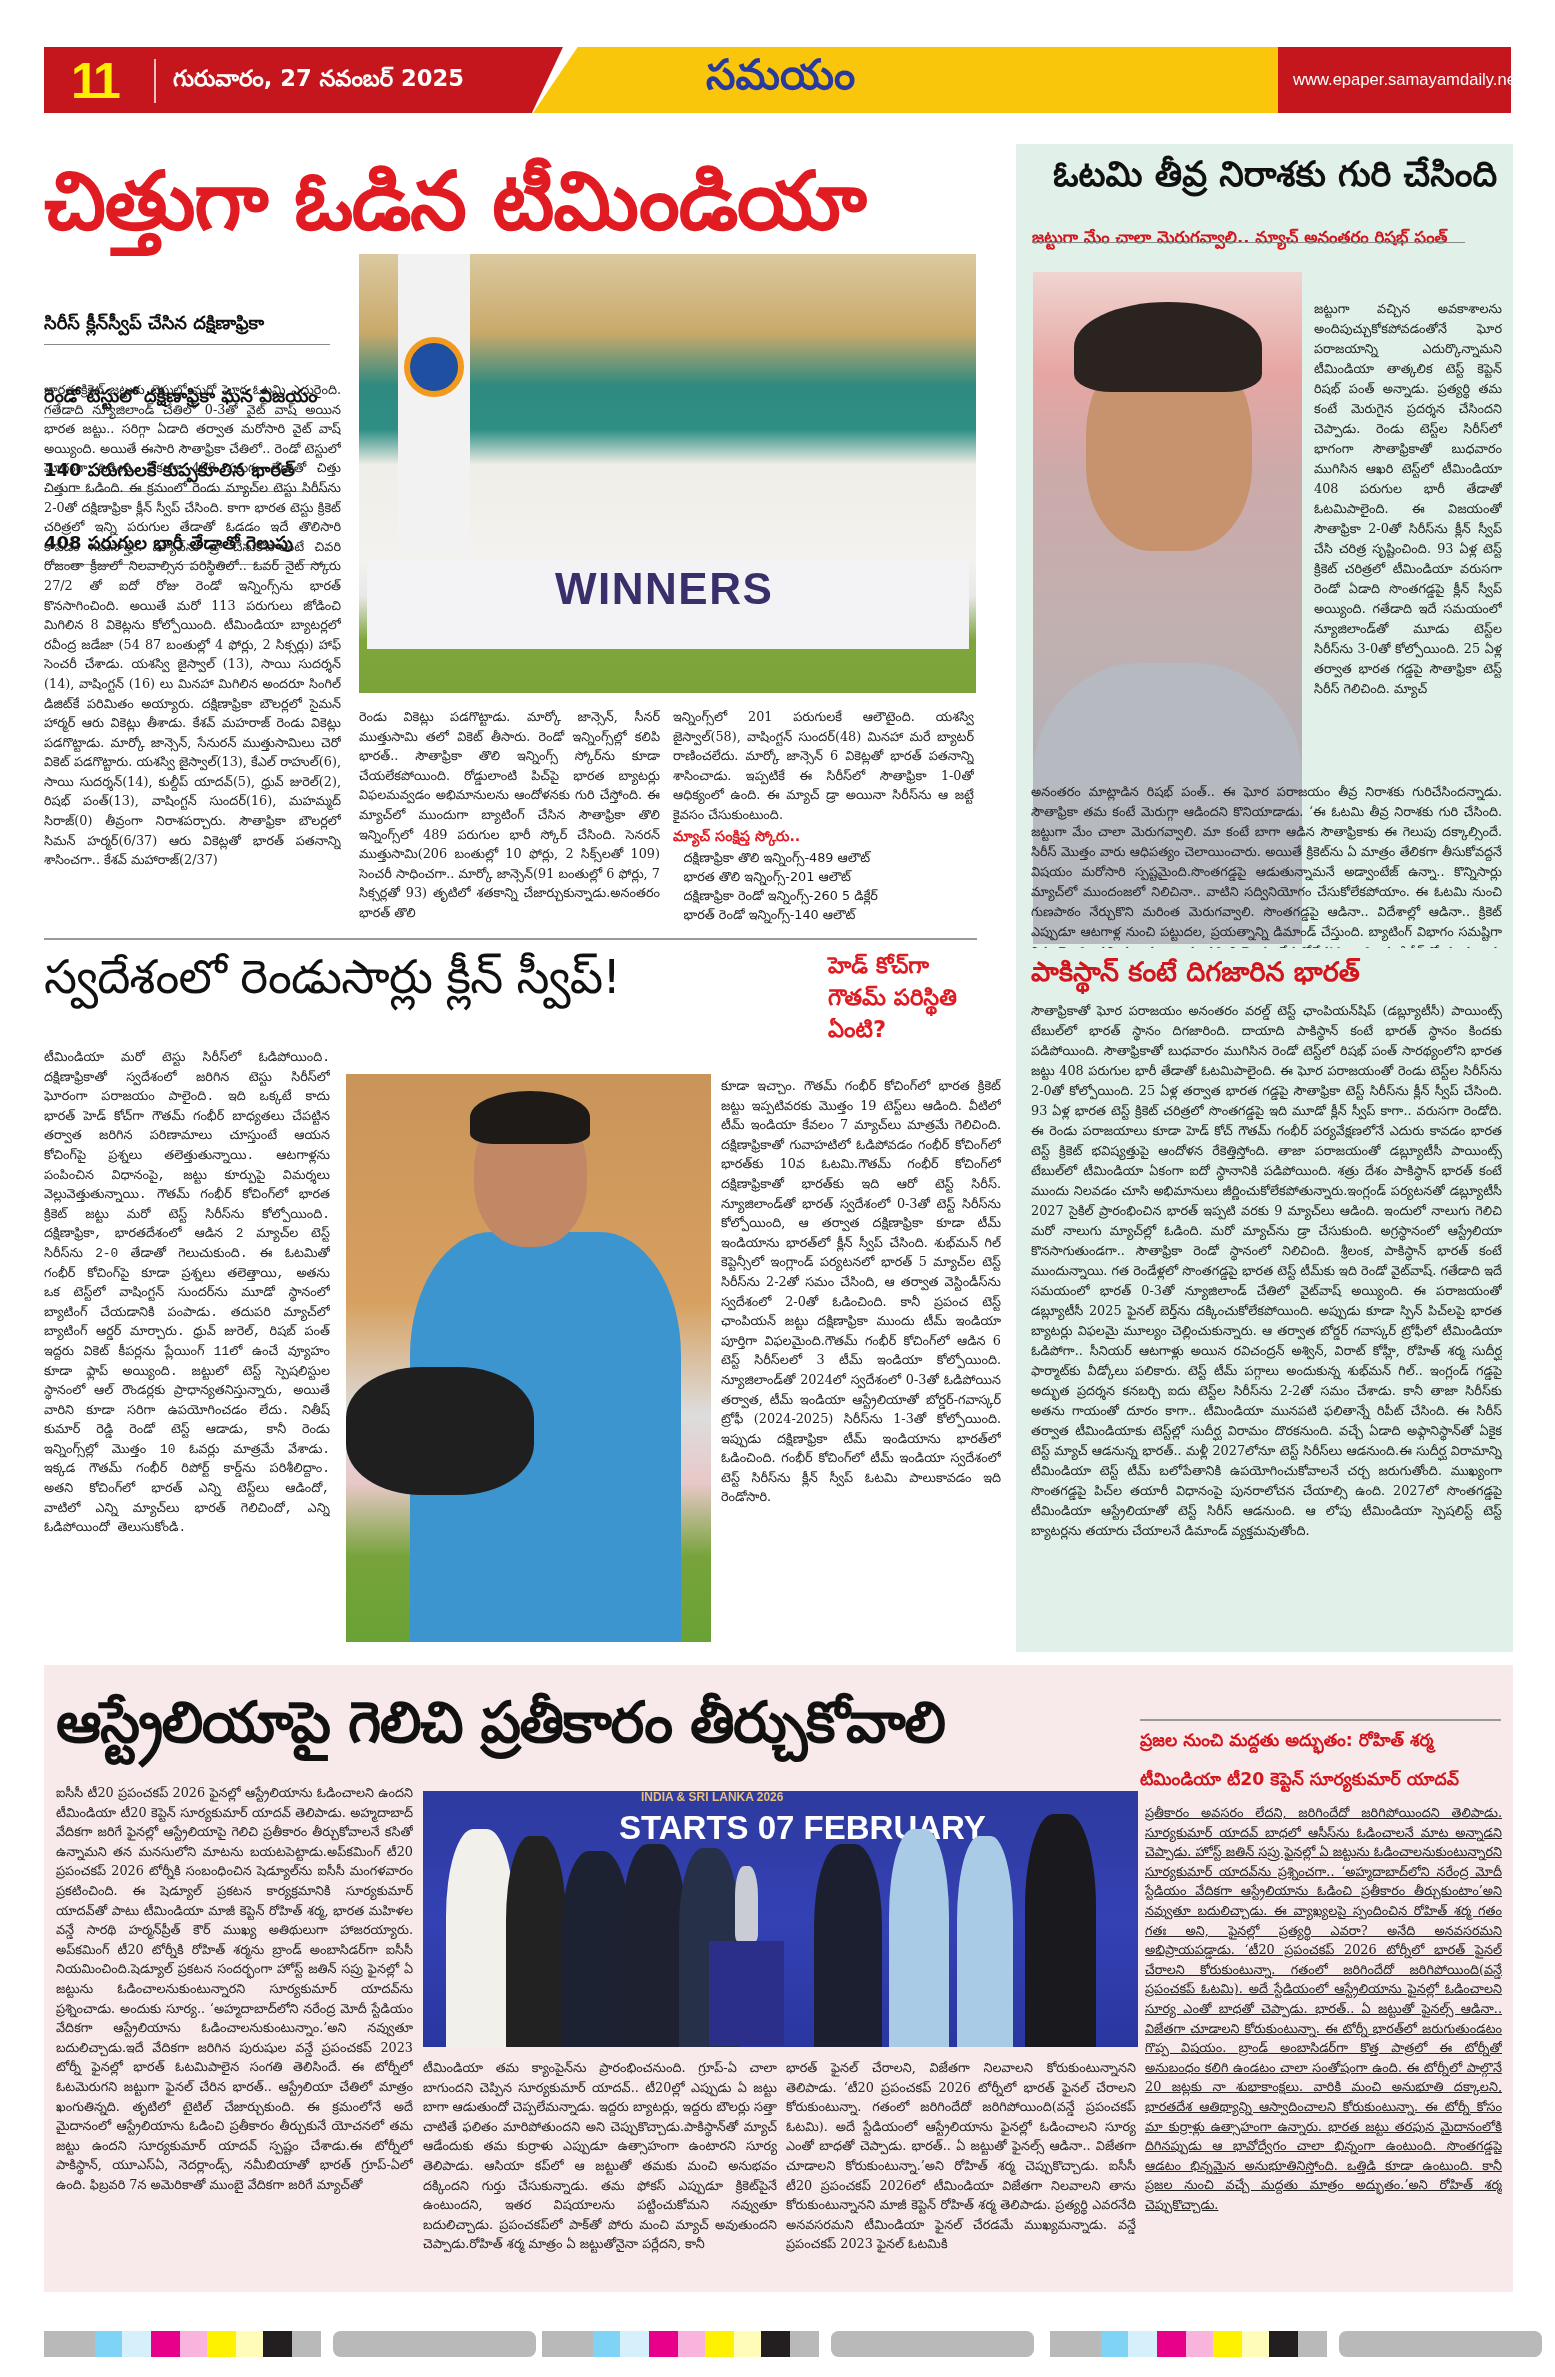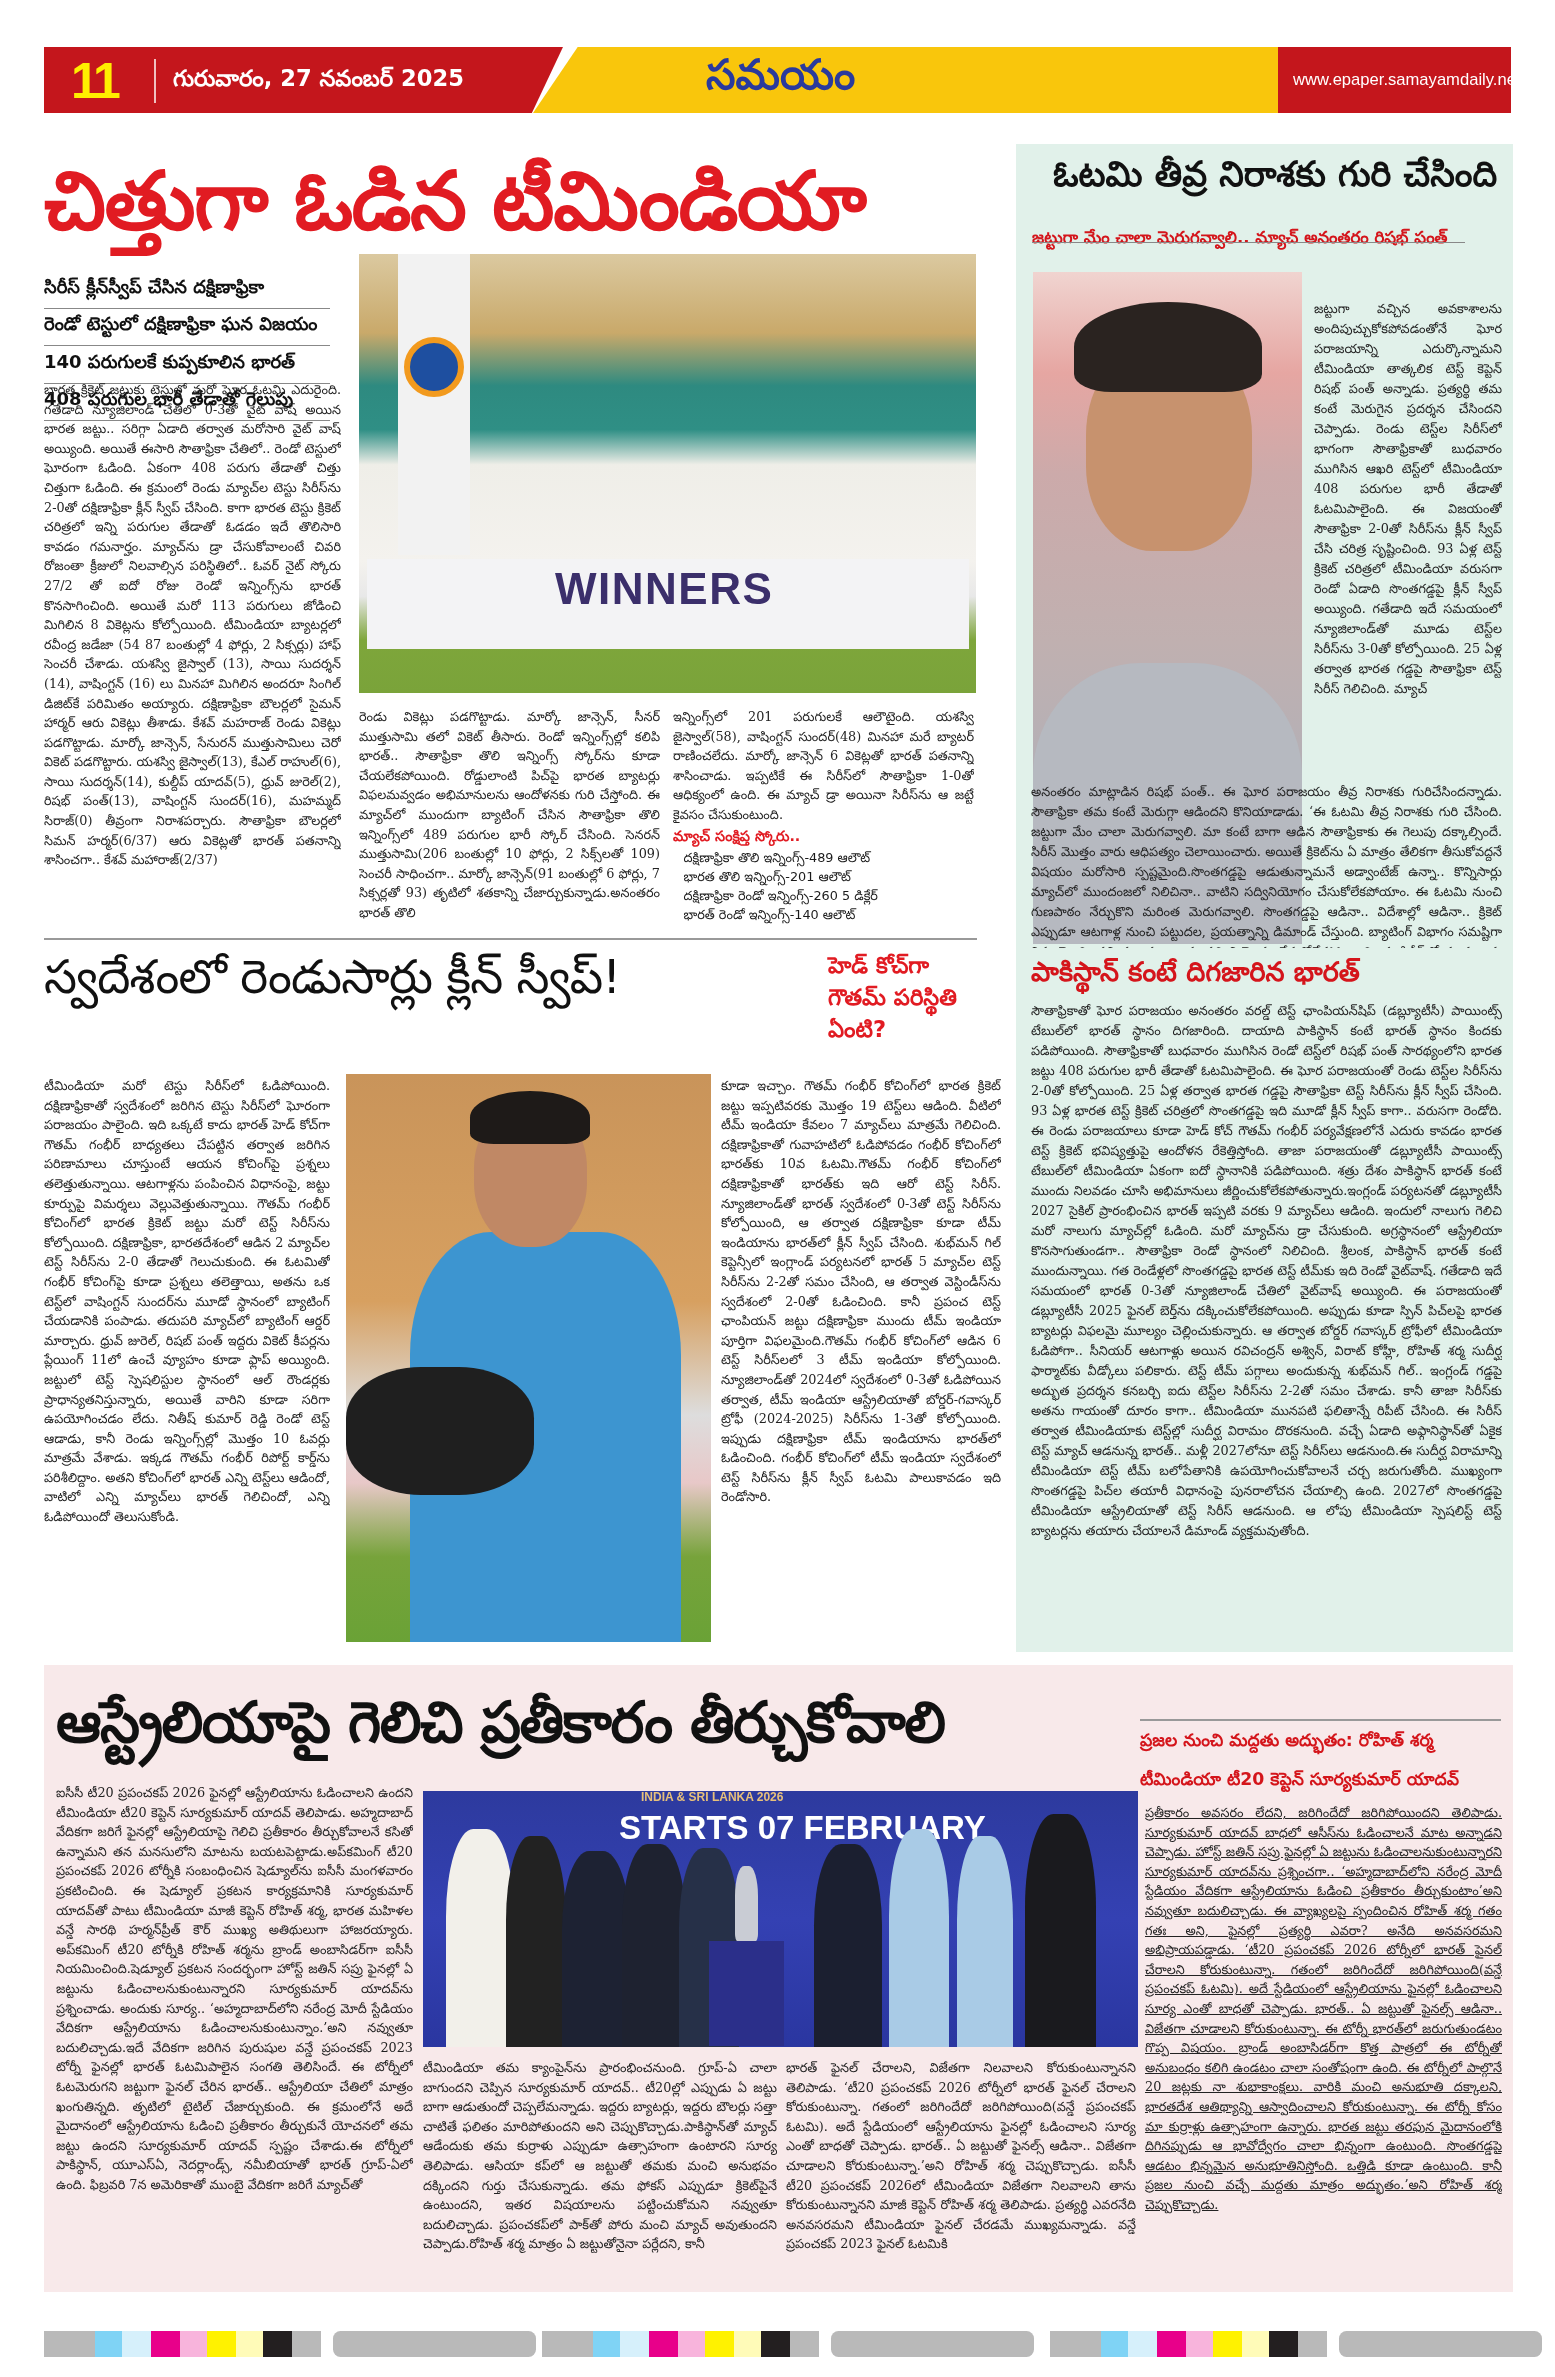--- a/index.html
+++ b/index.html
@@ -11,21 +11,21 @@
 #mast .red1{position:absolute;left:0;top:0;width:519px;height:66px;background:#c4161c;clip-path:polygon(0 0,100% 0,94% 100%,0 100%);}
 #mast .yel{position:absolute;left:489px;top:0;width:745px;height:66px;background:#f9c60c;clip-path:polygon(6% 0,100% 0,100% 100%,0 100%);}
 #mast .red2{position:absolute;left:1234px;top:0;width:233px;height:66px;background:#c4161c;}
 #mast .pg{position:absolute;left:27px;top:4.5px;font:bold 50px "Liberation Sans",sans-serif;color:#ffee00;letter-spacing:-3px;}
 #mast .vline{position:absolute;left:110px;top:12px;width:1.5px;height:44px;background:#f0c0c0;}
 #mast .date{position:absolute;left:129px;top:18px;font:bold 22.6px "DejaVu Sans",sans-serif;color:#fff;}
 #mast .brand{position:absolute;left:662px;top:3px;font:bold 42px "DejaVu Sans",sans-serif;color:#2a3a9c;}
 #mast .url{position:absolute;left:1249px;top:22.6px;font:16.6px "Liberation Sans",sans-serif;color:#fff;}
 
 #hl1{left:44px;top:154px;width:925px;font:bold 81px "DejaVu Sans",sans-serif;color:#e11b22;letter-spacing:-1.5px;white-space:nowrap;}
-.kicker{font:bold 18px "DejaVu Sans",sans-serif;color:#111;border-bottom:0.8px solid #888;padding:4.5px 0 6px 0;}
+.kicker{font:bold 18px "DejaVu Sans",sans-serif;color:#111;border-bottom:0.8px solid #888;padding:4.5px 0 6px 0;margin-top:36px;}
 #kickers{left:44px;top:271px;width:286px;}
 .photo{overflow:hidden;text-decoration:underline;}
 #ph1{left:359px;top:254px;width:617px;height:439px;background:linear-gradient(180deg,#dbc9a0 0,#c9a96a 18%,#2e8a80 30%,#2f8f85 40%,#efeee8 48%,#f4f2ee 70%,#e8e8e8 78%,#7ea63b 88%,#7aa33a 100%);}
 #ph1 .banner{position:absolute;left:7.5px;top:305px;width:602px;height:90px;background:#f3f3f5;}
 #ph1 .win{position:absolute;left:196px;top:310px;font:bold 44px "Liberation Sans",sans-serif;color:#3b2f6b;letter-spacing:1.5px;}
 #ph1 .flag{position:absolute;left:39px;top:0;width:72px;height:301px;background:#f2f2f2;}
 #ph1 .logo{position:absolute;left:45px;top:83px;width:60px;height:60px;border-radius:50%;border:6px solid #f29a1e;background:#1e4fa0;}
 .body{font:12.8px/19.6px "DejaVu Serif",serif;color:#222;text-align:justify;}
 #col1{left:44px;top:380px;width:297px;height:553px;overflow:hidden;}
 #col2{left:359px;top:707px;width:301px;height:226px;overflow:hidden;}
@@ -41,21 +41,21 @@
 #ph-pant{left:1033px;top:272px;width:269px;height:672px;background:linear-gradient(180deg,#f0d4d0 0,#e6a6a2 15%,#caa 30%,#c0b0b0 55%,#b0b0b8 80%,#d8d4d4 100%);}
 #ph-pant .face{position:absolute;left:53px;top:68px;width:166px;height:211px;border-radius:45% 45% 40% 40%;background:#c7926e;}
 #ph-pant .hair{position:absolute;left:41px;top:30px;width:188px;height:90px;border-radius:50% 50% 20% 20%;background:#2a2320;}
 #ph-pant .shirt{position:absolute;left:0;top:391px;width:269px;height:281px;background:#b6b9c0;border-radius:40% 40% 0 0;}
 #rb-col{left:1314px;top:299px;width:188px;height:647px;overflow:hidden;font:12.8px/20px "DejaVu Serif",serif;}
 #rb-h2{left:1031px;top:956px;font:bold 27px "DejaVu Sans",sans-serif;color:#d4151b;white-space:nowrap;}
 #rb-col2{left:1031px;top:1001px;width:471px;height:640px;overflow:hidden;font:12.8px/20px "DejaVu Serif",serif;}
 
 #hl2{left:44px;top:949px;font:47px "DejaVu Sans",sans-serif;color:#111;white-space:nowrap;letter-spacing:-0.8px;}
 #hl2-side{left:828px;top:949px;width:143px;font:bold 22.6px/32px "DejaVu Sans",sans-serif;color:#e11b22;}
-#col4{left:44px;top:1076px;width:286px;height:572px;overflow:hidden;}
+#col4{left:44px;top:1048px;width:286px;height:572px;overflow:hidden;font-family:Liberation Mono, monospace;}
 #ph-gg{left:346px;top:1074px;width:365px;height:568px;background:linear-gradient(180deg,#c9945a 0,#d7a060 40%,#ddd 60%,#e8c8c8 72%,#77a33b 85%,#6aa236 100%);}
 #ph-gg .shirt{position:absolute;left:64px;top:158px;width:271px;height:410px;background:#3d95d0;border-radius:30% 30% 0 0;}
 #ph-gg .head{position:absolute;left:128px;top:30px;width:113px;height:143px;border-radius:45%;background:#c08865;}
 #ph-gg .hair{position:absolute;left:124px;top:16.6px;width:120px;height:53px;border-radius:50% 50% 20% 20%;background:#1e1a18;}
 #ph-gg .glove{position:absolute;left:0;top:293px;width:188px;height:128px;border-radius:40%;background:#1f1f1f;}
 #col5{left:721px;top:1076px;width:280px;height:572px;overflow:hidden;}
 
 #bbox{left:44px;top:1665px;width:1469px;height:627px;background:#f8e9ea;}
 #hl3{left:56px;top:1689px;font:bold 57px "DejaVu Sans",sans-serif;color:#111;white-space:nowrap;letter-spacing:-1.5px;}
 #hl3-side1{left:1140px;top:1769px;font:bold 17.3px "DejaVu Sans",sans-serif;color:#d4151b;white-space:nowrap;text-align:center;}

